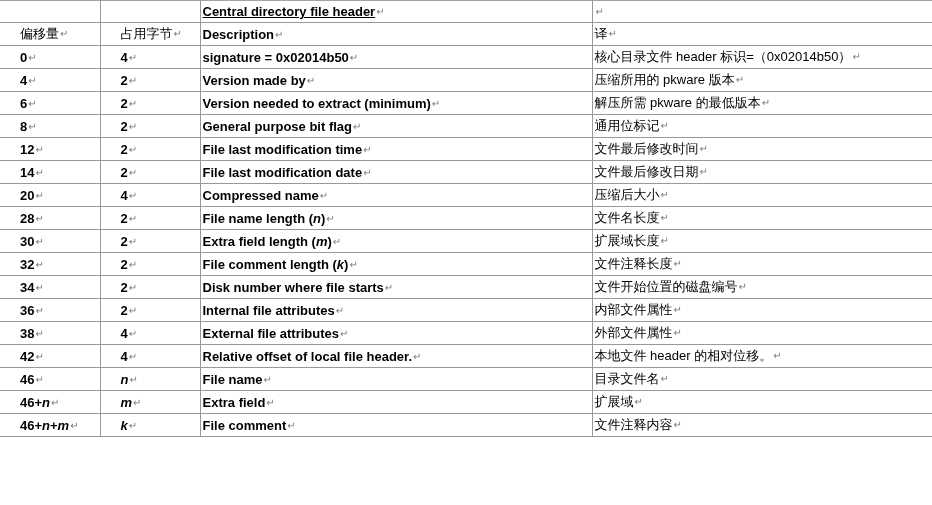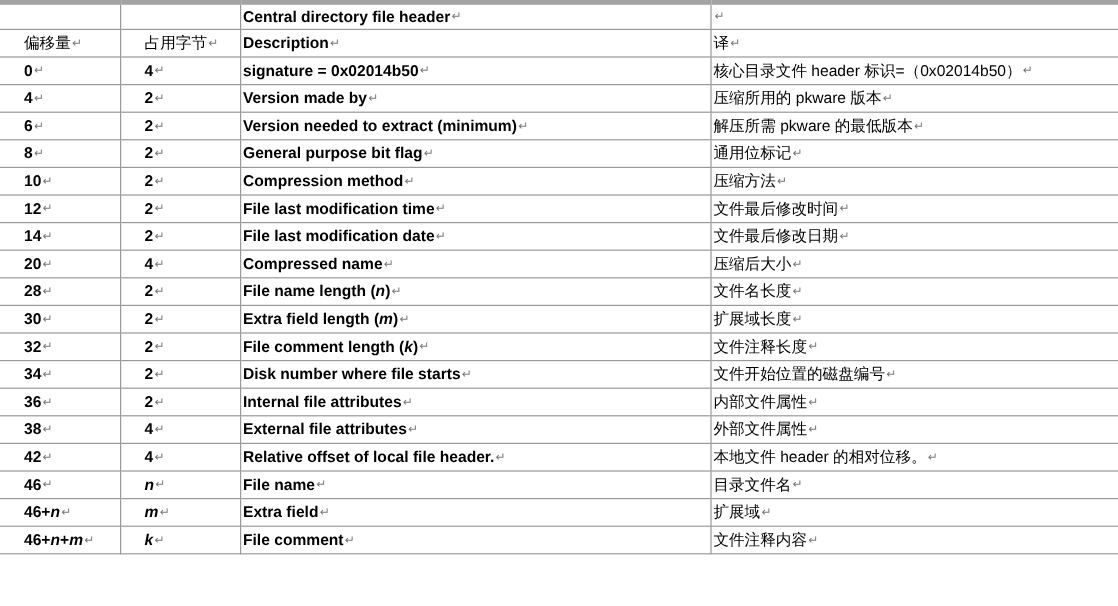--- a/index.html
+++ b/index.html
@@ -24,21 +24,21 @@
   td {
     border: 1px solid #999;
     border-left: none;
     padding: 2px 4px 2px 0;
     height: 22px;
     vertical-align: middle;
     white-space: nowrap;
     position: relative;
   }
   
-  tr:first-child td { border-top: 4px solid #a3a3a3; }
+  tr:first-child td { border-top: 1px solid #a3a3a3; text-decoration: underline; }
   
 
   .hdr-title td:nth-child(1),
   .hdr-title td:nth-child(2) { }
   .bold { font-weight: bold; }
   .it { font-style: italic; }
   .marker {
     display:inline-block;
     font-size: 10px;
     color:#7a7a7a;
@@ -89,26 +89,20 @@
         <td class="offset"><span class="bold">6</span><span class="marker">↵</span></td>
         <td class="bytes"><span class="bold">2</span><span class="marker">↵</span></td>
         <td class="desc"><span class="bold">Version needed to extract (minimum)</span><span class="marker">↵</span></td>
         <td class="trans">解压所需 pkware 的最低版本<span class="marker">↵</span></td>
       </tr>
       <tr>
         <td class="offset"><span class="bold">8</span><span class="marker">↵</span></td>
         <td class="bytes"><span class="bold">2</span><span class="marker">↵</span></td>
         <td class="desc"><span class="bold">General purpose bit flag</span><span class="marker">↵</span></td>
         <td class="trans">通用位标记<span class="marker">↵</span></td>
-      </tr>
-      <tr>
-        <td class="offset"><span class="bold">10</span><span class="marker">↵</span></td>
-        <td class="bytes"><span class="bold">2</span><span class="marker">↵</span></td>
-        <td class="desc"><span class="bold">Compression method</span><span class="marker">↵</span></td>
-        <td class="trans">压缩方法<span class="marker">↵</span></td>
       </tr>
       <tr>
         <td class="offset"><span class="bold">12</span><span class="marker">↵</span></td>
         <td class="bytes"><span class="bold">2</span><span class="marker">↵</span></td>
         <td class="desc"><span class="bold">File last modification time</span><span class="marker">↵</span></td>
         <td class="trans">文件最后修改时间<span class="marker">↵</span></td>
       </tr>
       <tr>
         <td class="offset"><span class="bold">14</span><span class="marker">↵</span></td>
         <td class="bytes"><span class="bold">2</span><span class="marker">↵</span></td>

